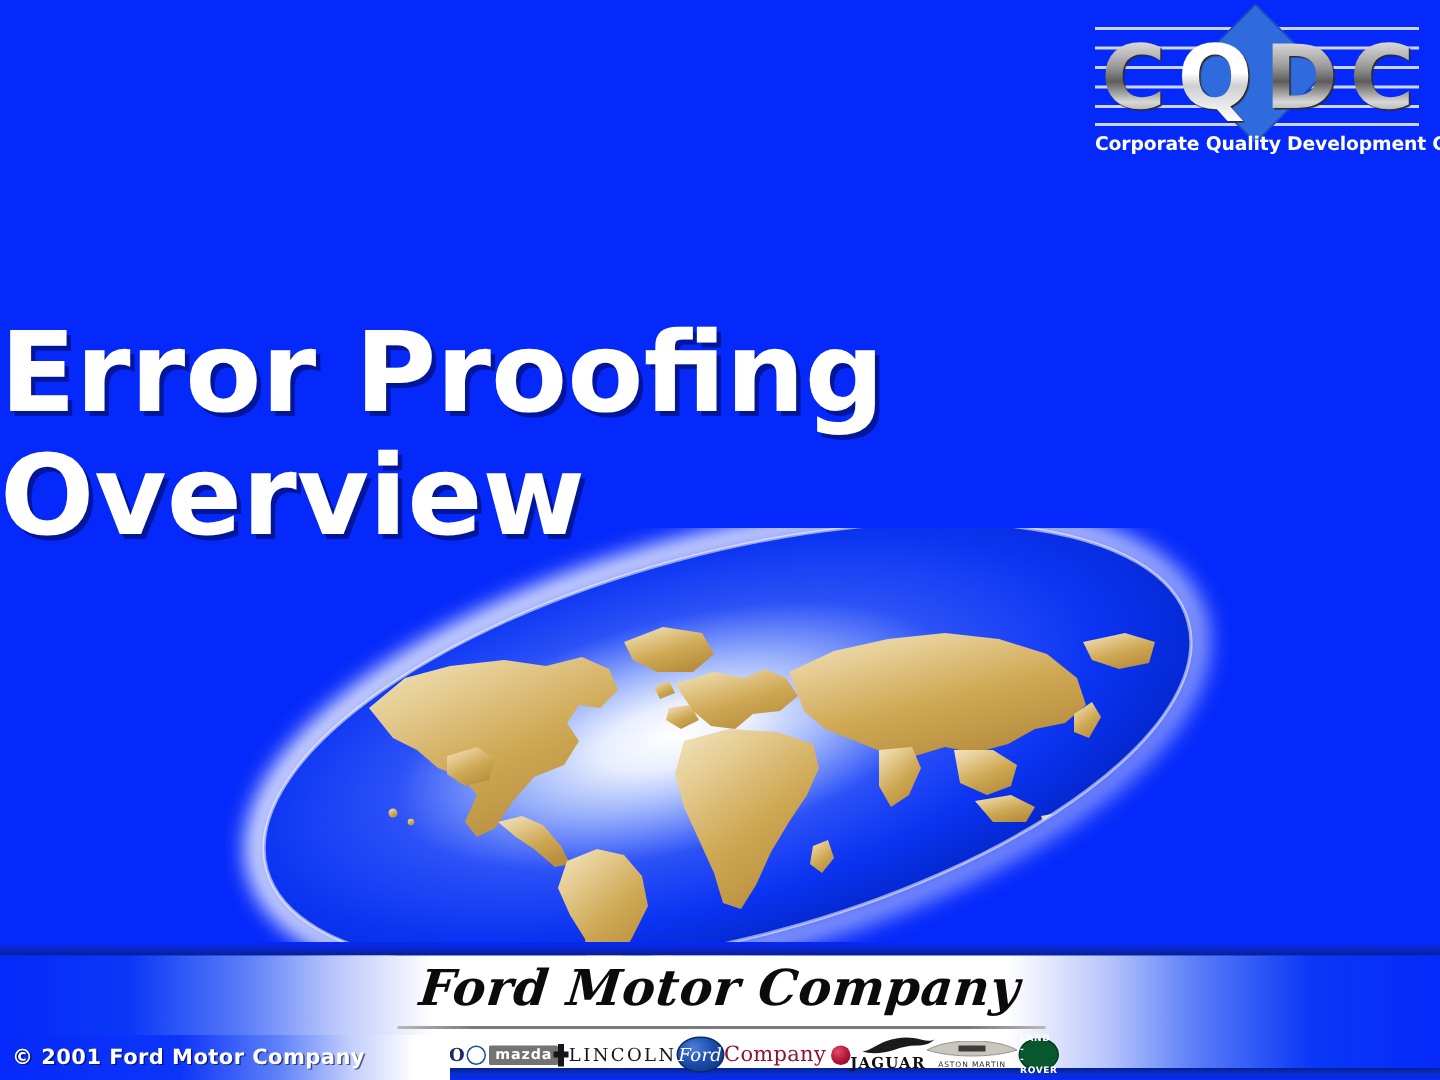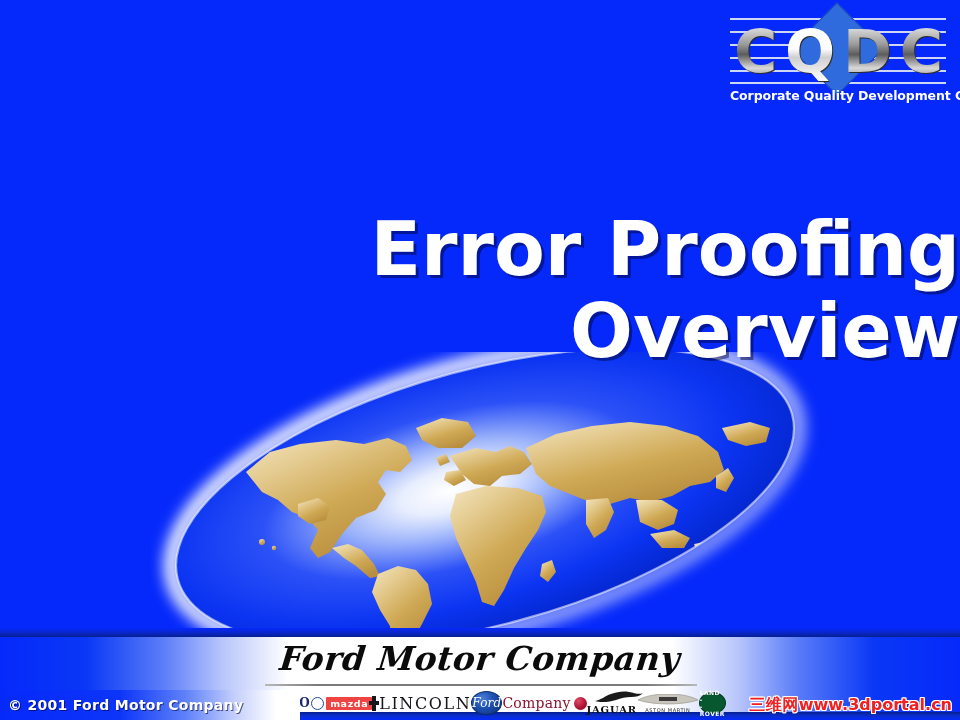--- a/index.html
+++ b/index.html
@@ -99,21 +99,21 @@
     letter-spacing: -0.1px;
     white-space: nowrap;
   }
 
   
   #title-block {
     position: absolute;
     left: 0;
     top: 208px;
     width: 960px;
-    text-align: right;
+    text-align: left;
     z-index: 6;
   }
   .title-line {
     color: #ffffff;
     font-family: "DejaVu Sans", sans-serif;
     font-weight: bold;
     font-size: 74px;
     line-height: 82px;
     letter-spacing: 0px;
     text-shadow: 3px 3px 0 rgba(0,0,40,0.45);
@@ -218,35 +218,35 @@
     align-items: center;
     gap: 2px;
   }
   .mazda-oval {
     width: 11px; height: 11px;
     border-radius: 50%;
     border: 1.6px solid #1b4c9e;
     display: inline-block;
   }
   .mazda-word {
-    background: #ef4444;
+    background: #737373;
     color: #ffffff;
     font-family: "DejaVu Sans", sans-serif;
     font-weight: bold;
     font-size: 9.5px;
     letter-spacing: 0.6px;
     padding: 1px 4px 1px 4px;
     border-radius: 1px;
   }
   .brand-lincoln {
     display: flex;
     align-items: center;
     gap: 3px;
     font-family: "DejaVu Serif", serif;
-    font-size: 16px;
+    font-size: 12px;
     letter-spacing: 1.6px;
     color: #15151c;
   }
   .lincoln-star {
     width: 4px; height: 15px;
     background: #15151c;
     display: inline-block;
     position: relative;
   }
   .lincoln-star::before {
@@ -572,17 +572,14 @@
         <span>- ROVER</span>
       </div>
 
     </div>
   </div>
 
   <div id="copyright-strip">
     <span id="copyright-text">© 2001 Ford Motor Company</span>
   </div>
 
-  <div id="watermark">
-    <span class="wm-cn">三维网</span><span>www.3dportal.cn</span>
-  </div>
 
 </div>
 
 </body></html>

